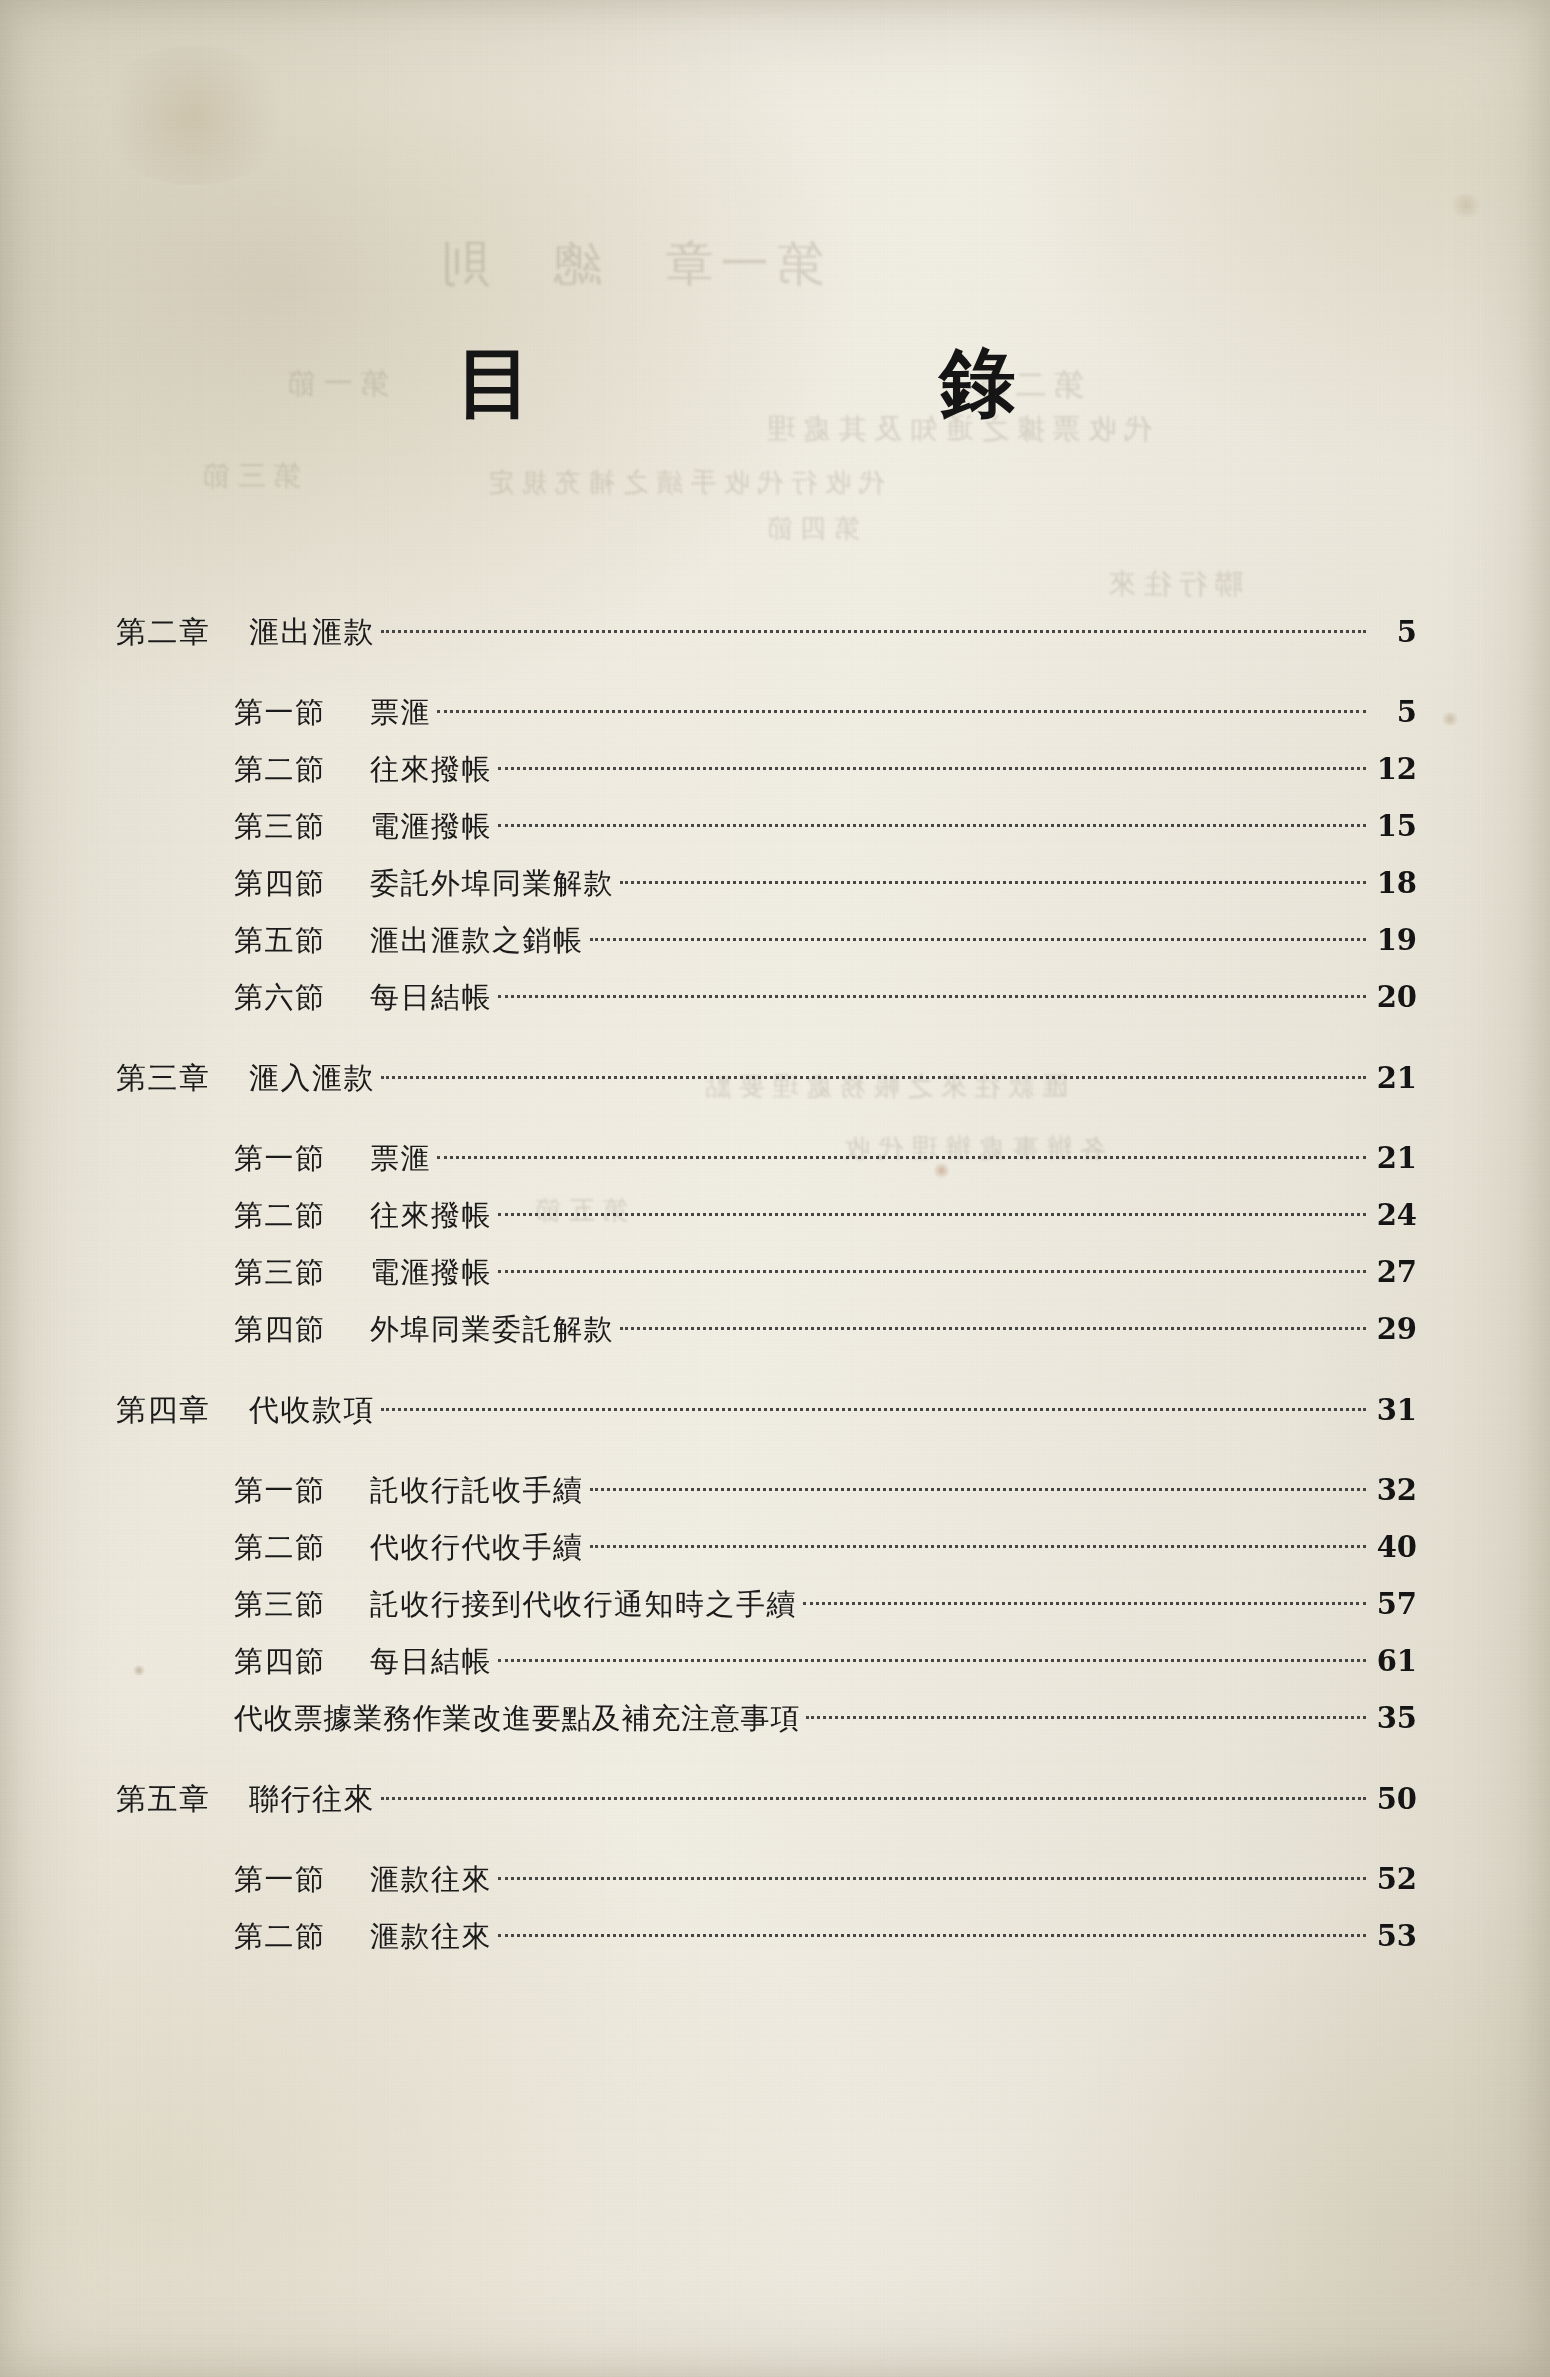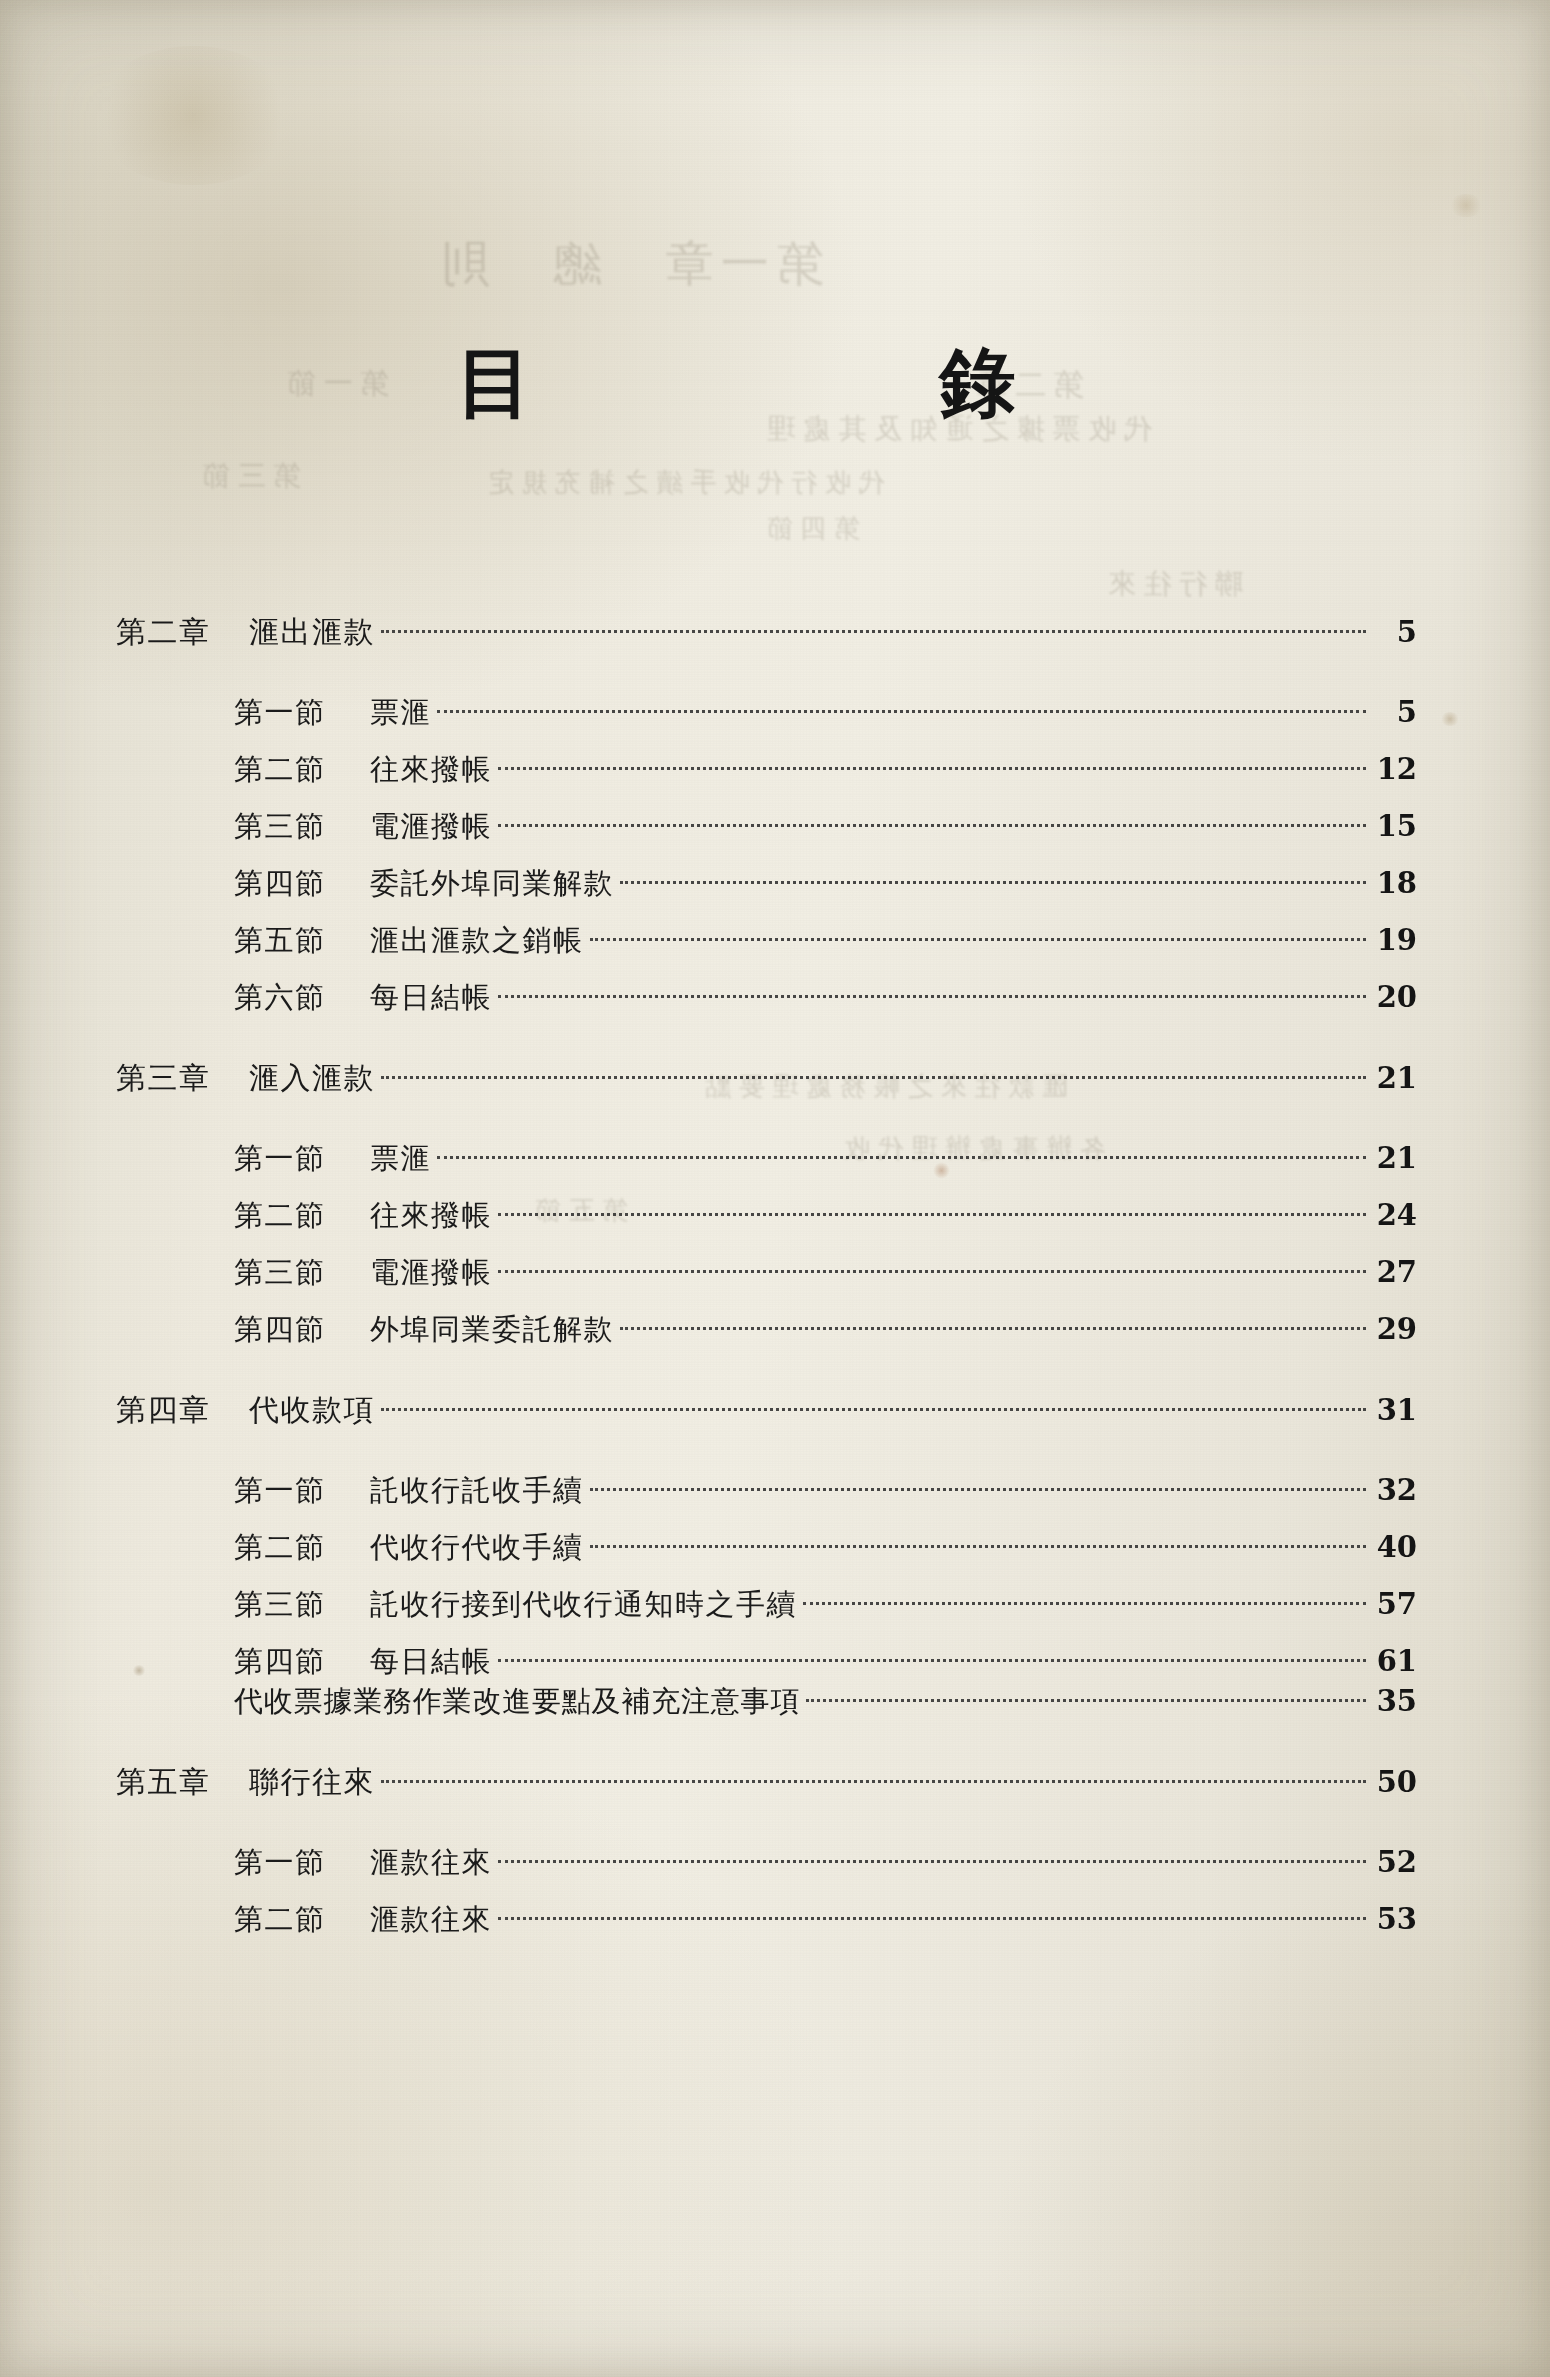--- a/index.html
+++ b/index.html
@@ -165,20 +165,21 @@
     letter-spacing: 1.5px;
   }
   .lvl-section .title {
     font-size: 29px;
     letter-spacing: 1.5px;
     text-align: center;
   }
 
   
   .lvl-plain {
+    margin-top: 17px;
     font-size: 29px;
     padding-left: 118px;
     justify-content: center;
   }
   .lvl-plain .num { width: 0; flex: 0 0 0; }
   .lvl-plain .title {
     font-size: 29px;
     letter-spacing: 0.8px;
   }
 

